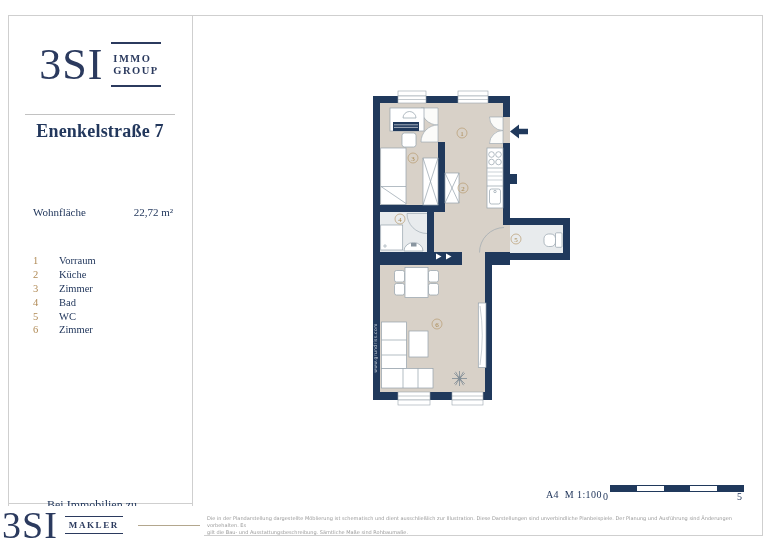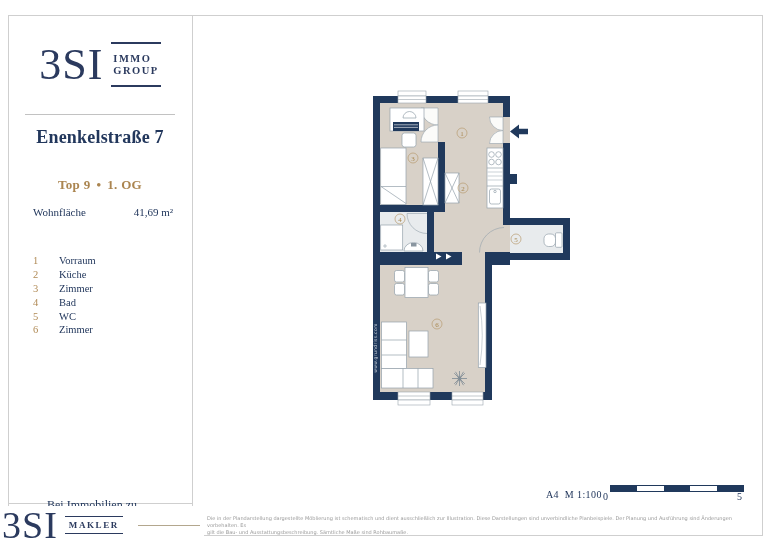--- a/index.html
+++ b/index.html
@@ -10,21 +10,21 @@
   .page-frame{left:8px;top:15px;width:753px;height:519px;border:1px solid #cfcfcf;}
   .divider-v{left:192px;top:15px;width:1px;height:519px;background:#cfcfcf;}
   .panel-bottom-line{left:8px;top:503px;width:185px;height:1px;background:#cfcfcf;}
   
   .logo-top{left:8px;top:42px;width:184px;display:flex;justify-content:center;align-items:center;gap:8px;}
   .logo-top .big{font-size:44px;line-height:40px;color:#2b3a5e;font-weight:500;letter-spacing:1px;}
   .logo-sub{border-top:2px solid #2b3a5e;border-bottom:2px solid #2b3a5e;padding:9px 2px;color:#2b3a5e;
             font-size:10.5px;line-height:11.5px;letter-spacing:1.5px;font-weight:600;text-align:left;}
   .logo-divider{left:25px;top:114px;width:150px;height:1px;background:#c2c2c2;}
   
-  .street{left:8px;top:127px;width:184px;text-align:center;font-size:18px;font-weight:600;color:#22375c;letter-spacing:.2px;}
+  .street{left:8px;top:121px;width:184px;text-align:center;font-size:18px;font-weight:600;color:#22375c;letter-spacing:.2px;}
   .city{left:8px;top:148px;width:184px;text-align:center;font-size:13px;color:#22375c;}
   .unitline{left:8px;top:177px;width:184px;text-align:center;font-size:13px;color:#ab8550;font-weight:600;letter-spacing:.3px;}
   .unitline span{margin:0 3px;}
   .area-row{left:33px;top:206px;width:140px;display:flex;justify-content:space-between;font-size:11px;color:#22375c;}
   
   .legend{left:33px;top:254px;width:140px;}
   .legend .row{display:flex;height:13.8px;align-items:center;font-size:10.5px;}
   .legend .num{width:10px;color:#b08a55;}
   .legend .lab{margin-left:16px;color:#22375c;}
   
@@ -62,26 +62,23 @@
   <div class="abs logo-top">
     <div class="big">3SI</div>
     <div class="logo-sub">
       <div>IMMO</div>
       <div>GROUP</div>
     </div>
   </div>
   <div class="abs logo-divider"></div>
 
   <div class="abs street">Enenkelstraße 7</div>
-  <div class="abs unitline">
-    <span>Top 9</span><span>•</span><span>1. OG</span>
-  </div>
   <div class="abs area-row">
     <span>Wohnfläche</span>
-    <span>41,69 m²</span>
+    <span>22,72 m²</span>
   </div>
 
   <div class="abs legend">
     <div class="row">
       <span class="num">1</span>
       <span class="lab">Vorraum</span>
     </div>
     <div class="row">
       <span class="num">2</span>
       <span class="lab">Küche</span>

